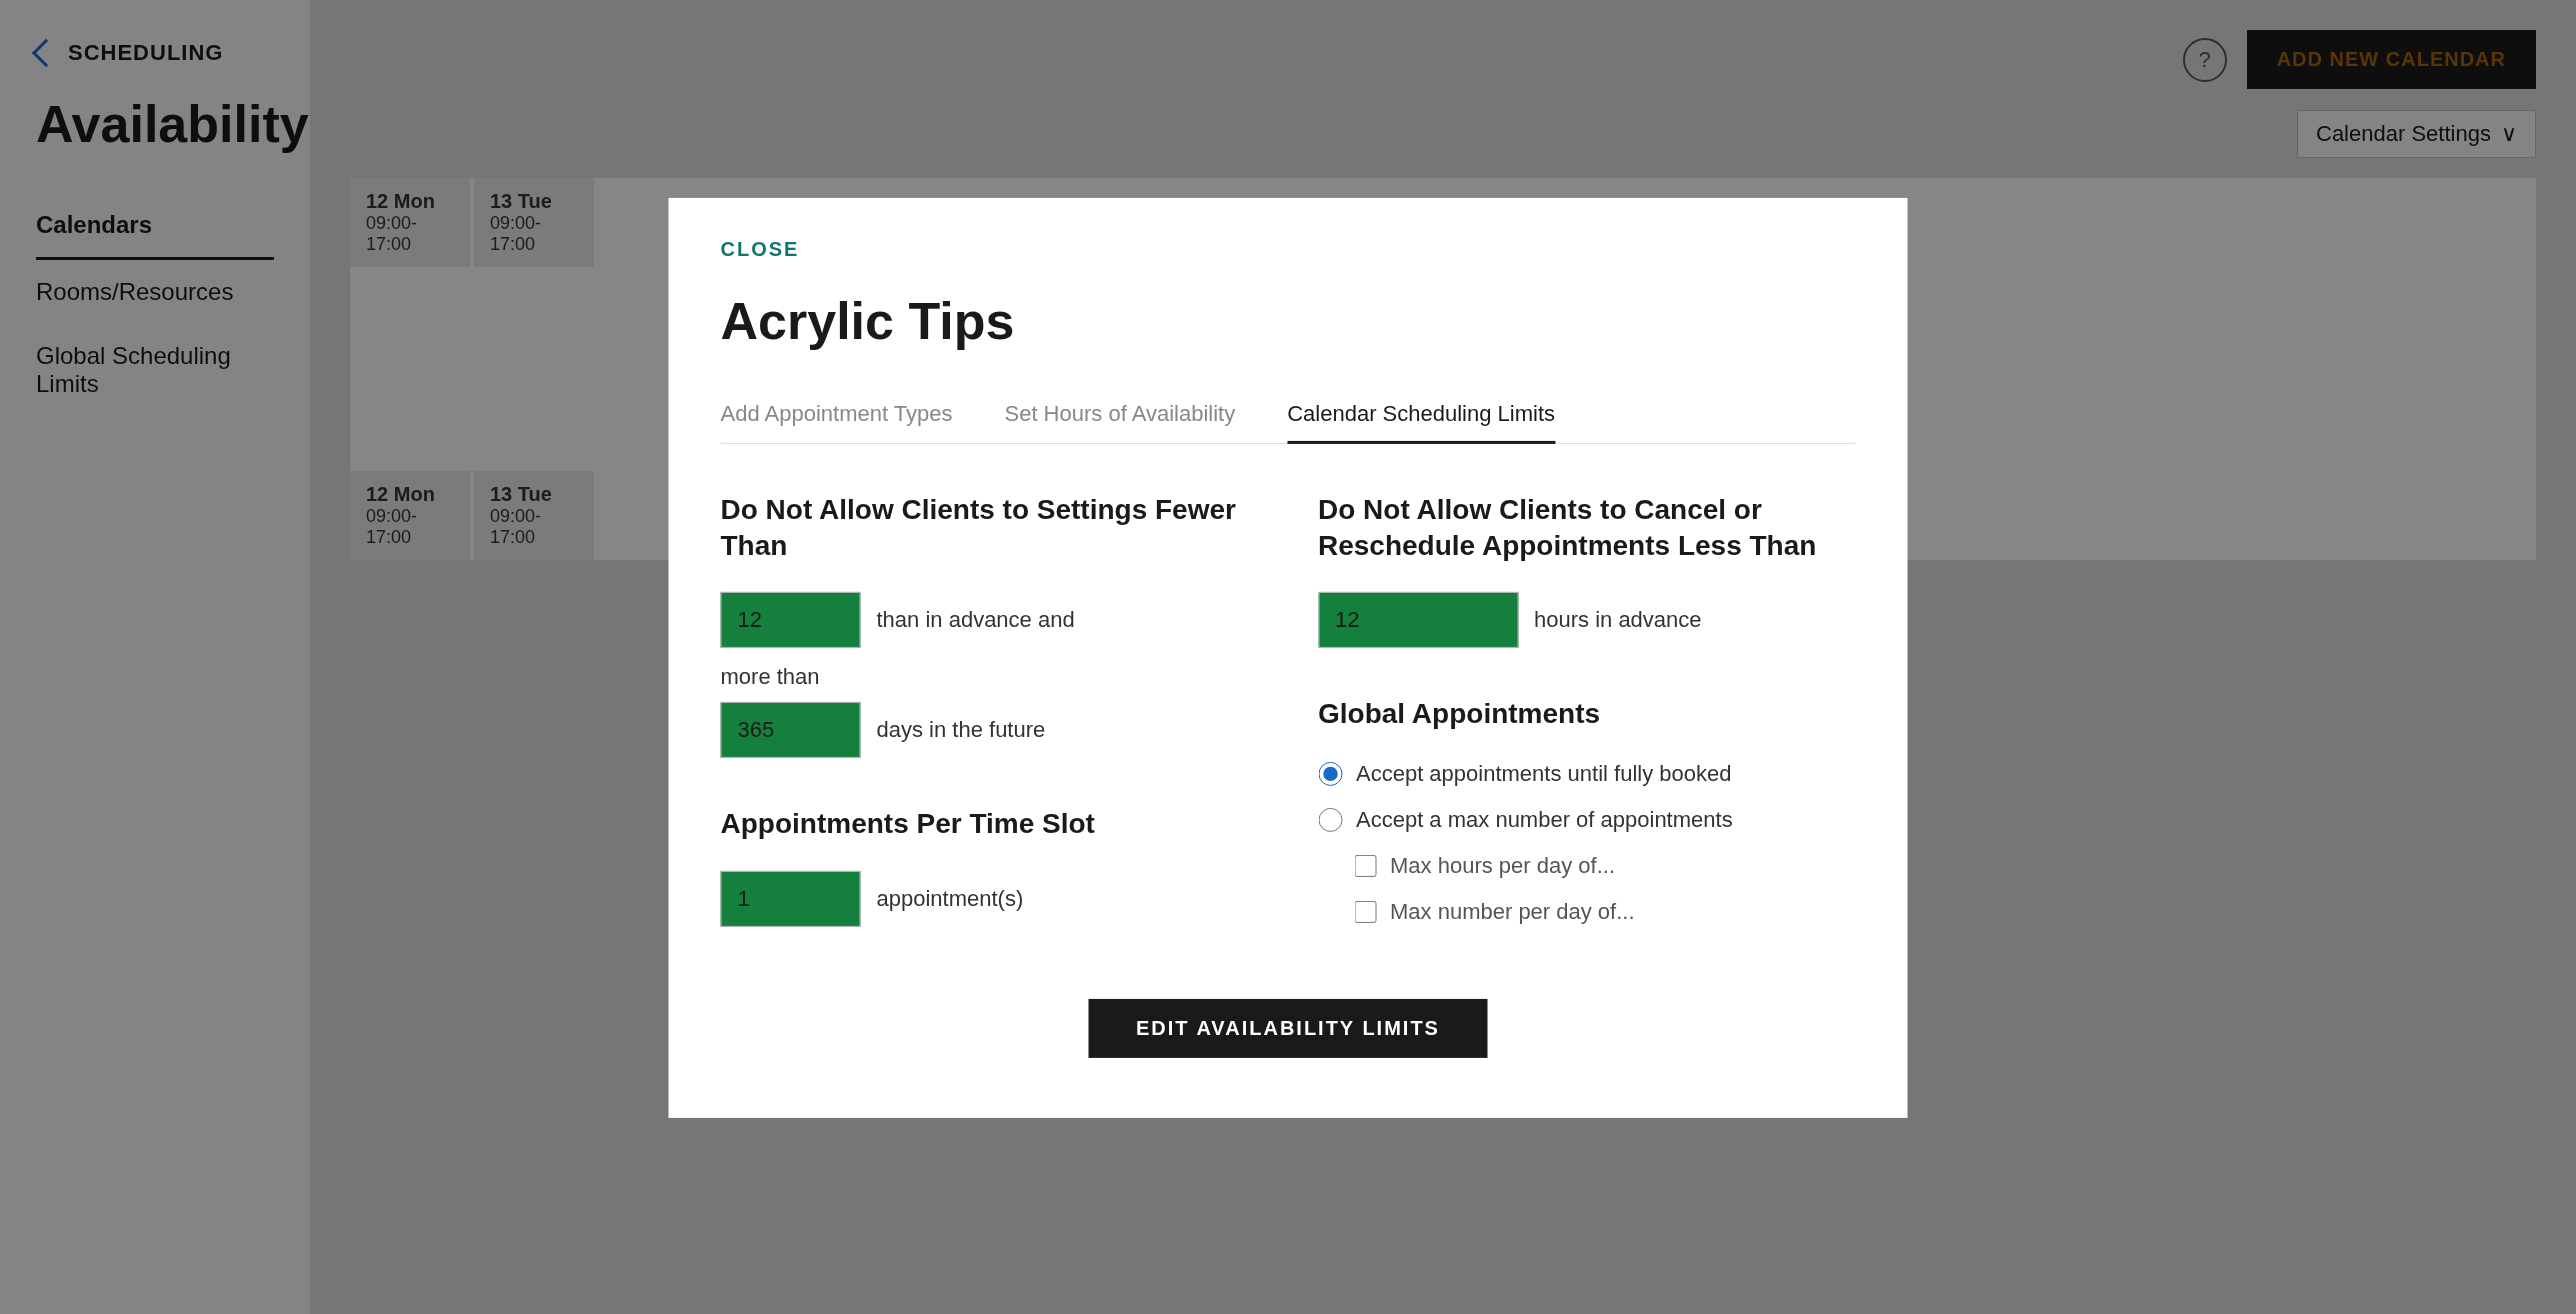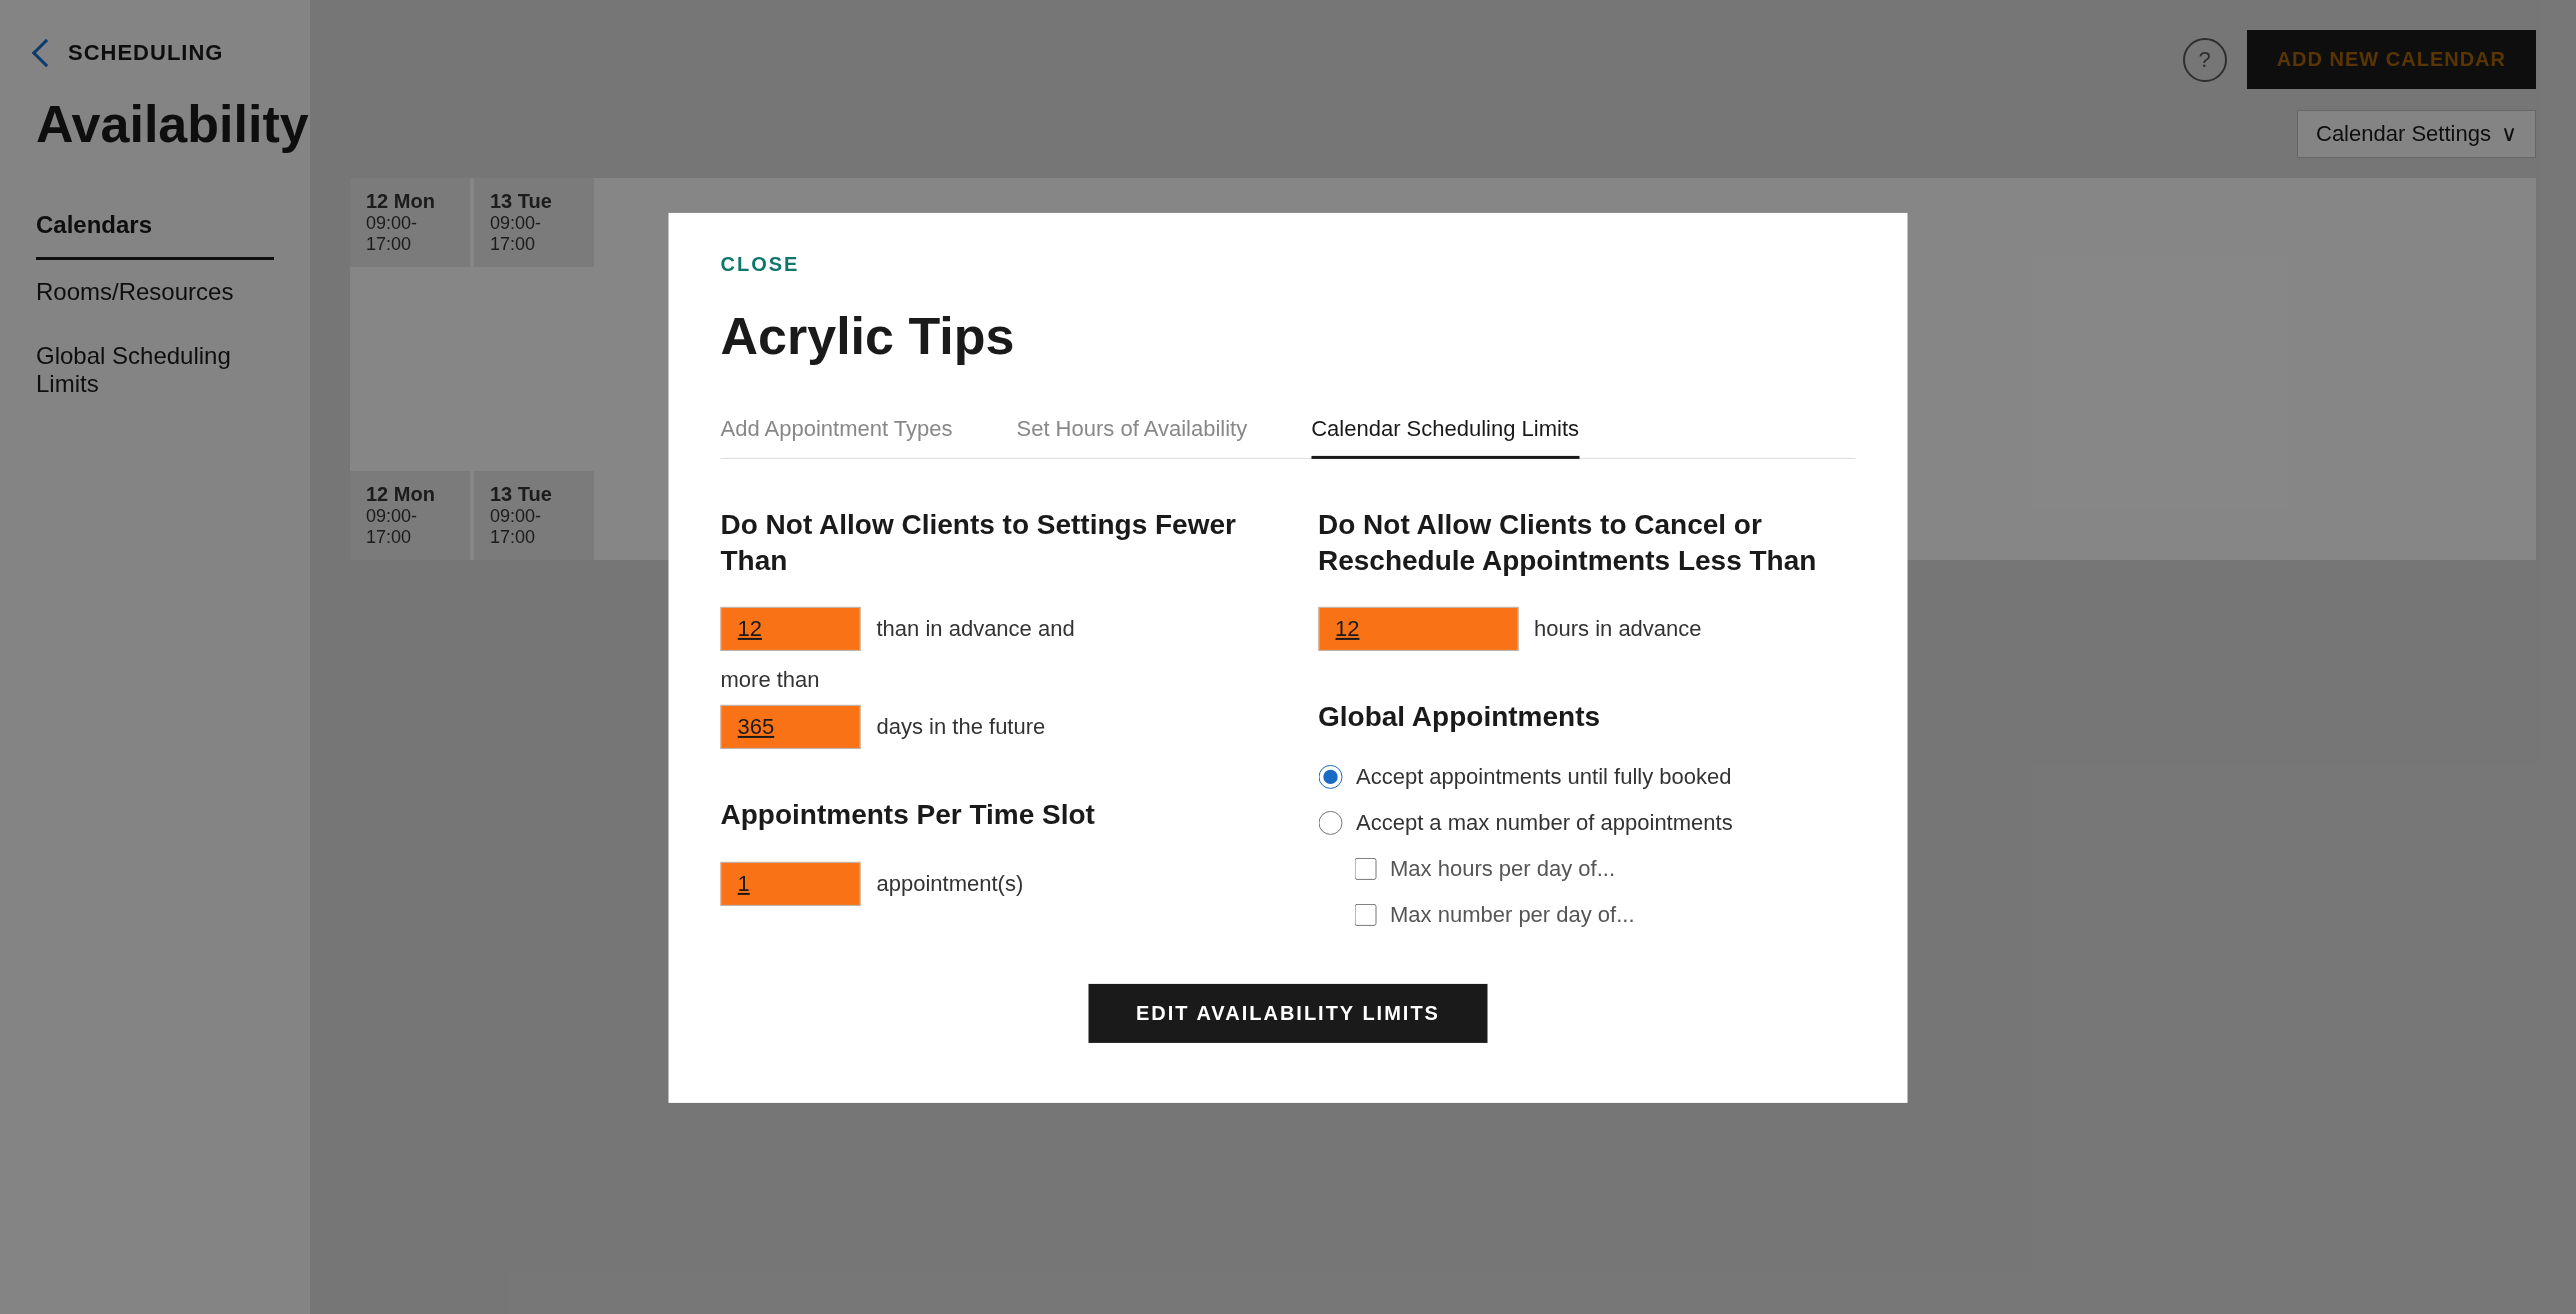--- a/index.html
+++ b/index.html
@@ -218,21 +218,21 @@
     .modal-title {
       font-size: 52px;
       font-weight: 700;
       color: #1a1a1a;
       margin-bottom: 36px;
     }
 
     
     .modal-tabs {
       display: flex;
-      gap: 12px;
+      gap: 0;
       border-bottom: 1px solid #ddd;
       margin-bottom: 48px;
     }
 
     .modal-tab {
       font-size: 22px;
       color: #888;
       padding: 14px 0;
       margin-right: 52px;
       cursor: pointer;
@@ -264,27 +264,26 @@
     .field-row {
       display: flex;
       align-items: center;
       gap: 16px;
       margin-bottom: 16px;
       flex-wrap: wrap;
     }
 
     .text-input {
       width: 140px;
-      height: 44px;
+      height: 56px;
       border: 1.5px solid #bbb;
       font-size: 22px;
       padding: 0 16px;
       color: #1a1a1a;
-      background: #f97316;
-      text-decoration: underline;
+      background: #15803d;
     }
 
     .text-input-wide {
       width: 200px;
     }
 
     .inline-label {
       font-size: 22px;
       color: #333;
     }

